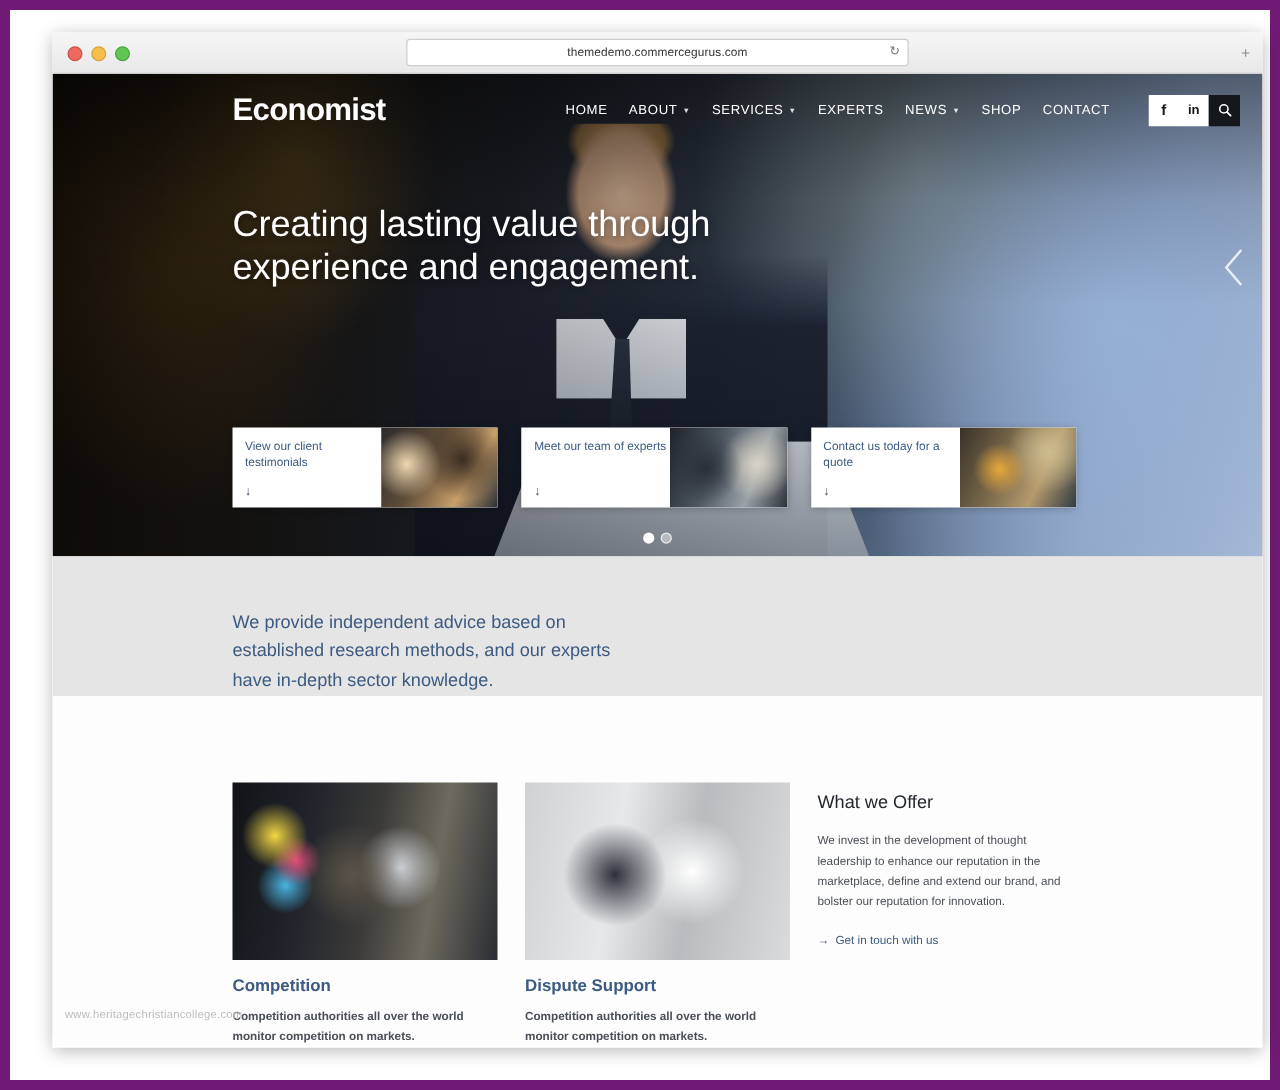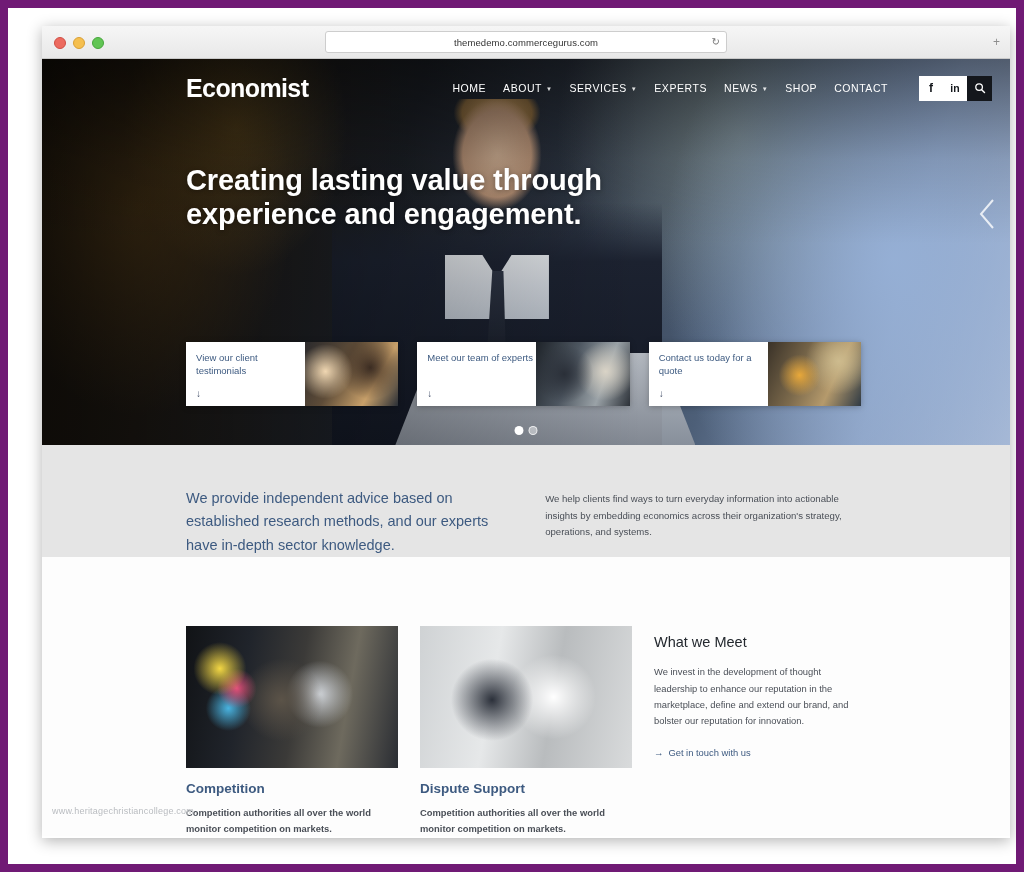--- a/index.html
+++ b/index.html
@@ -233,21 +233,21 @@
   .hero-copy {
     position: absolute;
     left: 144px; top: 104px;
     z-index: 5;
     width: 420px;
   }
   .hero-title {
     font-size: 29px;
     line-height: 1.18;
     color: #ffffff;
-    font-weight: bold;
+    font-weight: normal;
     margin: 0;
     letter-spacing: -0.1px;
     text-shadow: 0 1px 5px rgba(0,0,0,.35);
   }
   .hero-cta {
     margin-top: 25px;
     font-size: 11px;
     color: #ffffff;
     letter-spacing: 1px;
     cursor: pointer;
@@ -540,39 +540,38 @@
           </div>
 
           <div class="hero-dots">
             <span class="hero-dot active"></span>
             <span class="hero-dot"></span>
           </div>
         </section>
 
         <section class="intro">
           <div class="intro-lead">We provide independent advice based on established research methods, and our experts have in-depth sector knowledge.</div>
-          <div class="intro-body">We help clients find ways to turn everyday information into actionable insights by embedding economics across their organization's strategy, operations, and systems.</div>
         </section>
 
         <section class="offer">
 
           <div class="card">
             <div class="card-img a"></div>
             <div class="card-title">Competition</div>
             <div class="card-desc">Competition authorities all over the world monitor competition on markets.</div>
           </div>
 
           <div class="card">
             <div class="card-img b"></div>
             <div class="card-title">Dispute Support</div>
             <div class="card-desc">Competition authorities all over the world monitor competition on markets.</div>
           </div>
 
           <div class="offer-col">
-            <h2 class="offer-title">What we Meet</h2>
+            <h2 class="offer-title">What we Offer</h2>
             <p class="offer-para">We invest in the development of thought leadership to enhance our reputation in the marketplace, define and extend our brand, and bolster our reputation for innovation.</p>
             <div class="offer-link">
               <span>→</span>
               <span>Get in touch with us</span>
             </div>
           </div>
         </section>
 
       </div>
     </div>

